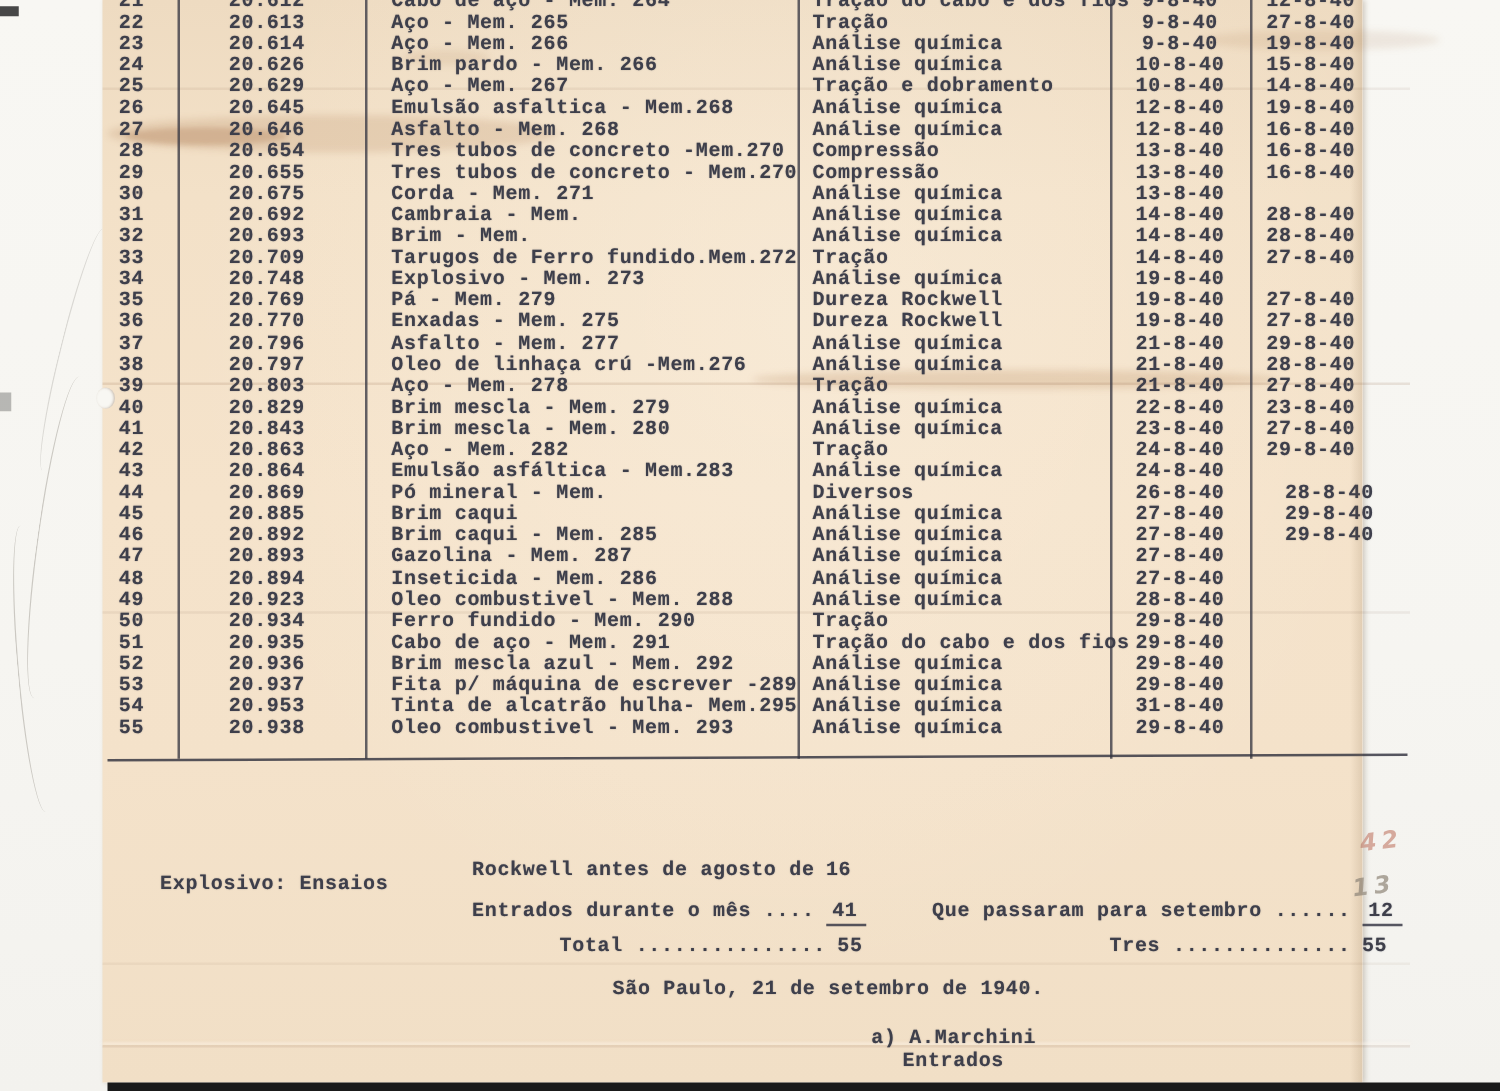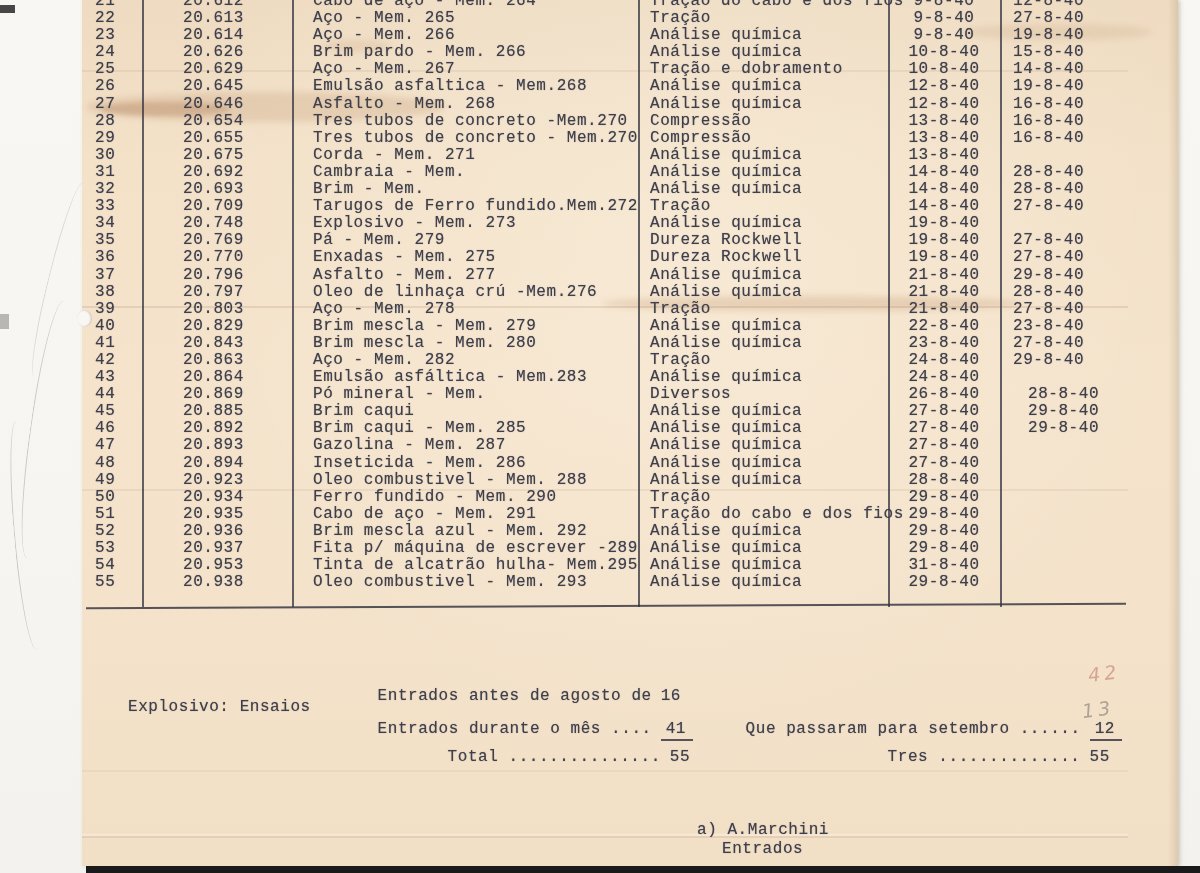--- a/index.html
+++ b/index.html
@@ -3,25 +3,26 @@
 <meta charset="utf-8">
 <style>
   html,body{margin:0;padding:0;}
   body{
     width:1200px;height:873px;position:relative;overflow:hidden;
     background:linear-gradient(180deg,#f8f7f3 0%,#f6f5f1 60%,#f3f2ee 100%);
     font-family:"Liberation Mono","DejaVu Sans Mono",monospace;
   }
   
   .paper{
-    position:absolute;left:82px;top:0;width:1096px;height:866px;
+    position:absolute;left:82px;top:0;width:1008px;height:866px;
     background:
       radial-gradient(ellipse at 55% 30%, rgba(255,249,238,0.30), rgba(255,249,238,0) 62%),
       linear-gradient(180deg,#eedbc1 0%,#f3e1c8 18%,#f5e3cb 46%,#f4e2ca 70%,#f1dfc6 100%);
     box-shadow:2px 0 4px rgba(90,70,45,0.25);
+    font-weight:bold;
   }
   .paper::after{ 
     content:"";position:absolute;right:0;top:0;width:10px;height:100%;
     background:linear-gradient(90deg,rgba(120,90,55,0) 0%,rgba(120,90,55,0.16) 100%);
   }
   
   .tw{
     color:#3e3f4b;font-size:16px;letter-spacing:0.55px;line-height:17.1px;
     white-space:pre;text-shadow:0 0 1px rgba(62,63,75,0.55);
   }
@@ -118,36 +119,37 @@
     <div class="vline vl2"></div>
     <div class="vline vl3"></div>
     <div class="vline vl4"></div>
     <div class="vline vl5"></div>
   </div>
   <div class="bottomline"></div>
 
   <div class="fline tw pos-result">Explosivo: Ensaios</div>
 
   <div class="fline tw pos-l1">
-    <span>Entrados antes de agosto de</span><span class="val">16</span>
+    <span>Rockwell antes de agosto de</span><span class="val">16</span>
   </div>
   <div class="fline tw pos-l2">
     <span>Entrados durante o mês ....</span><span class="val uline">41</span>
   </div>
   <div class="fline tw pos-l3">
     <span>Total ...............</span><span class="val">55</span>
   </div>
 
   <div class="fline tw pos-r2">
     <span>Que passaram para setembro ......</span><span class="val uline">12</span>
   </div>
   <div class="fline tw pos-r3">
     <span>Tres ..............</span><span class="val">55</span>
   </div>
 
   <div class="pencil pen-42">42</div>
   <div class="pencil pen-13">13</div>
 
+  <div class="fline tw pos-date">São Paulo, 21 de setembro de 1940.</div>
   <div class="fline tw pos-sig">a) A.Marchini</div>
   <div class="fline tw pos-role">Entrados</div>
 </div>
 
 <div class="scan-strip"></div>
 
 </body></html>

